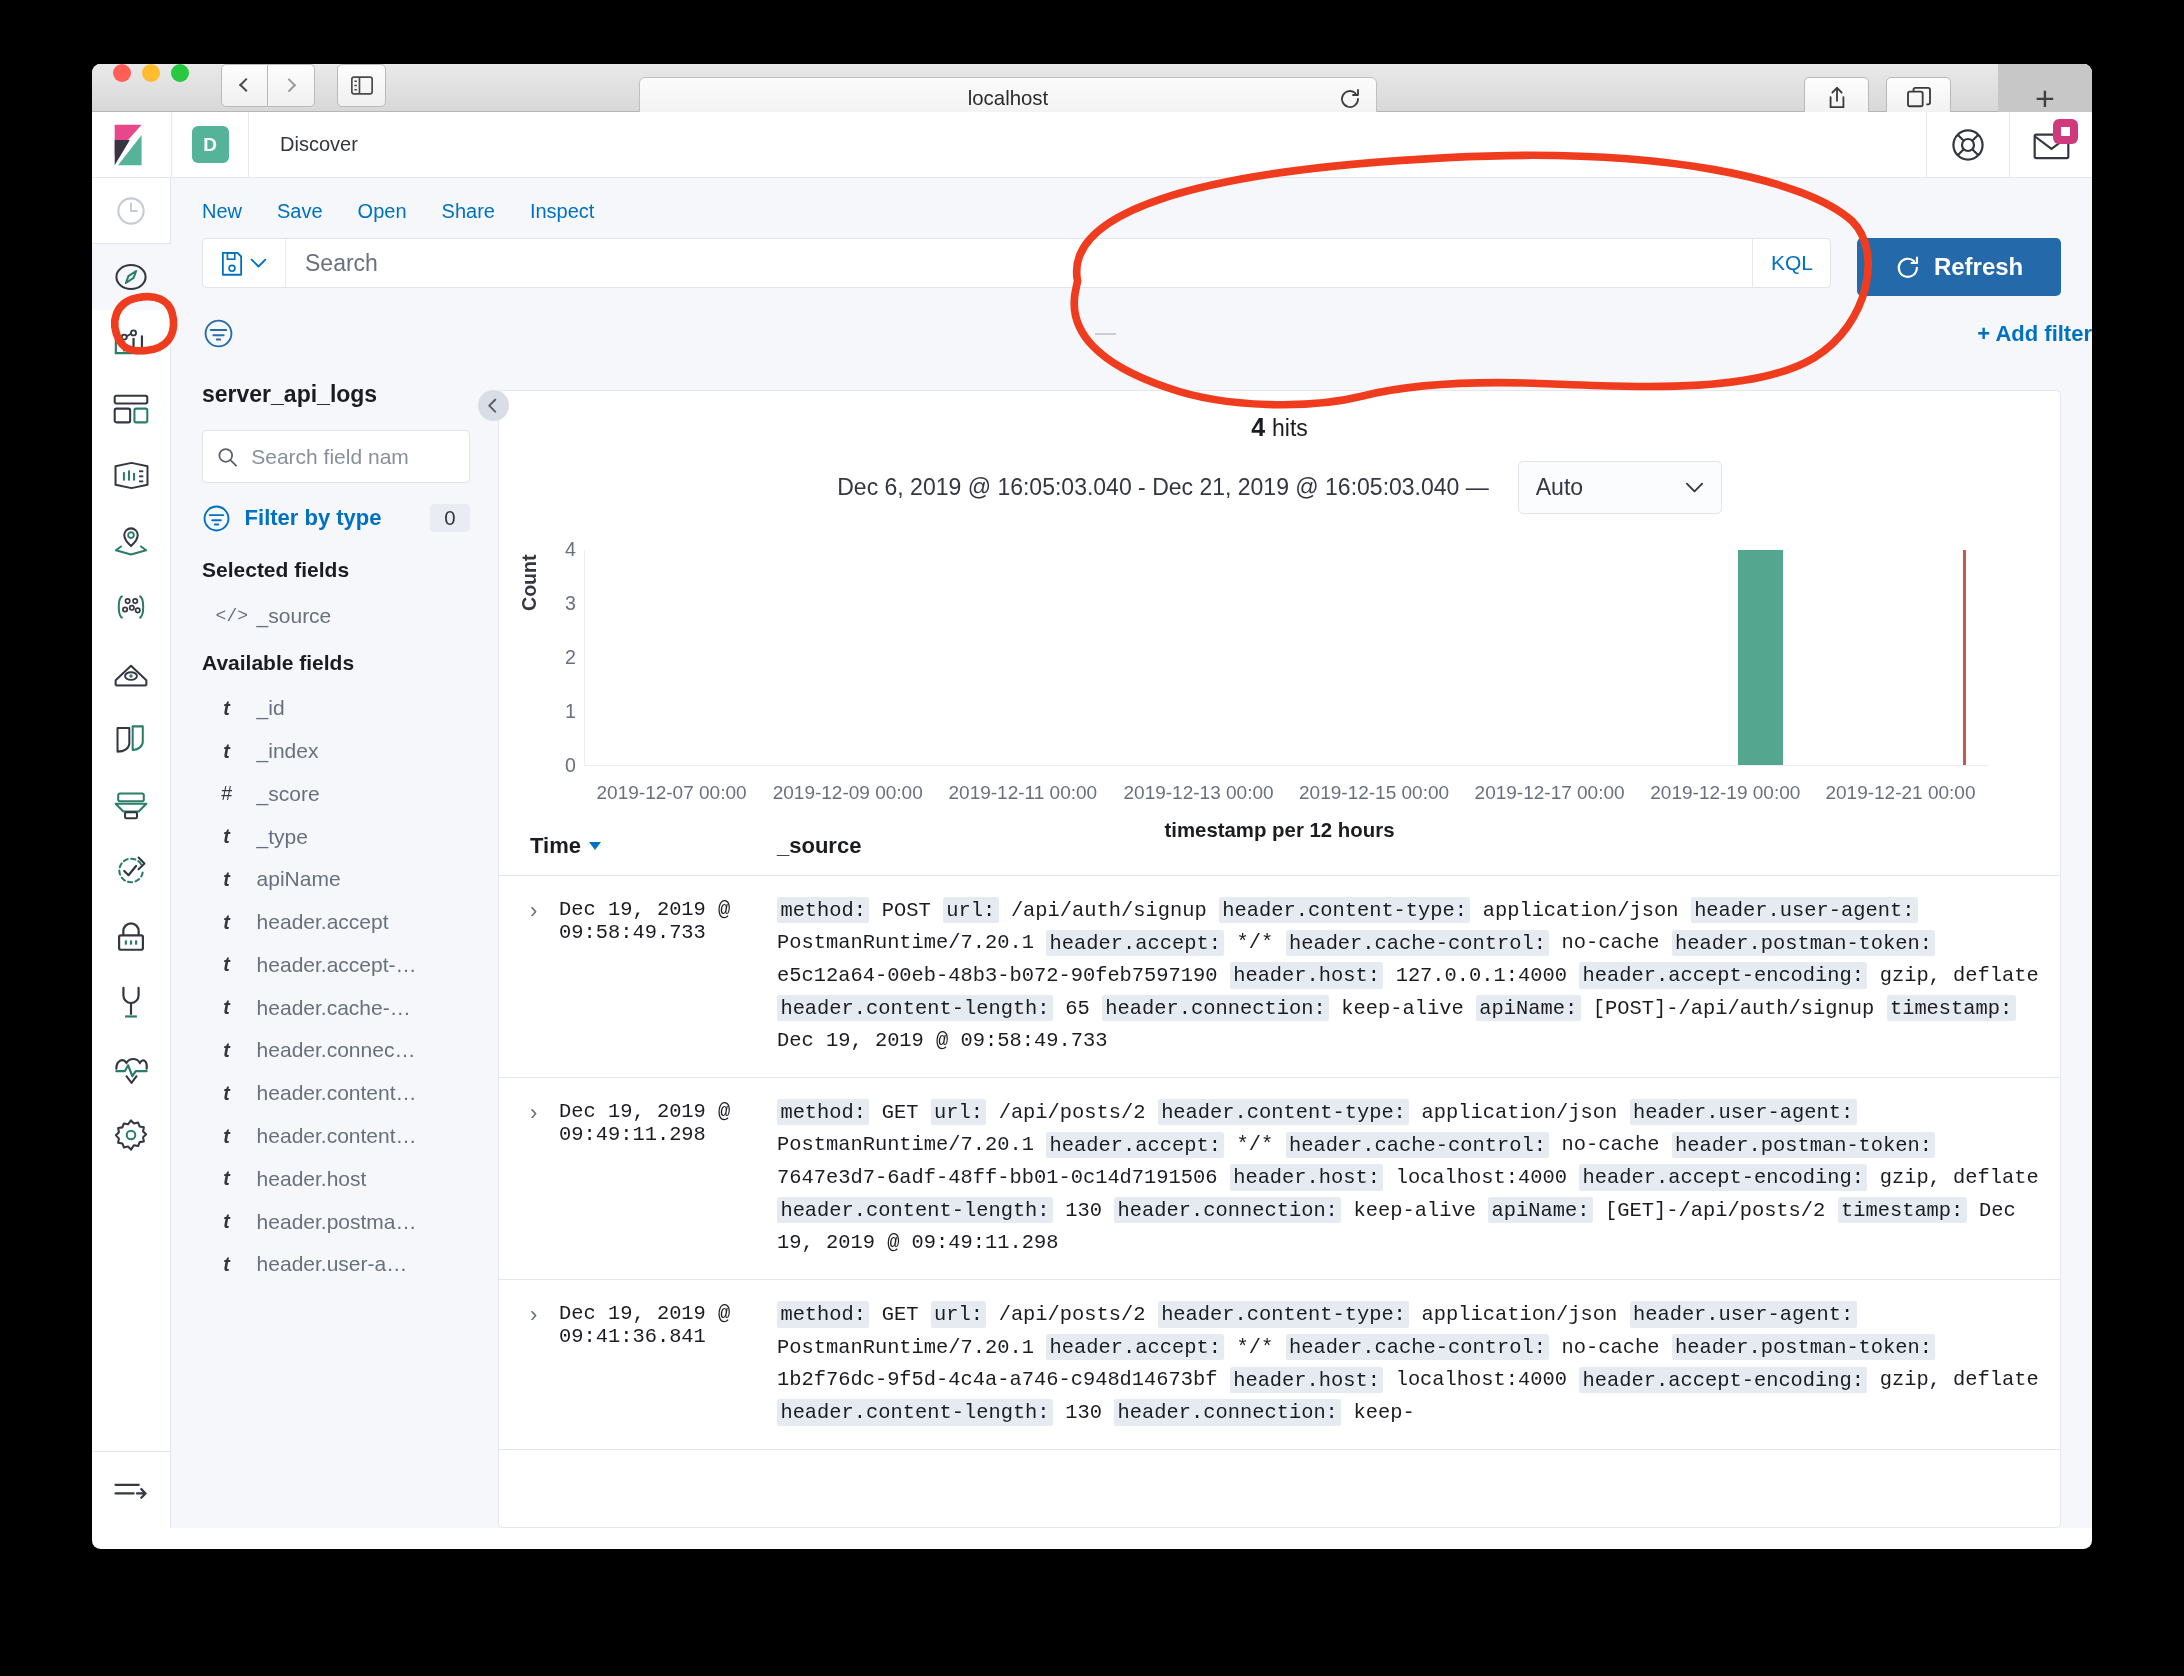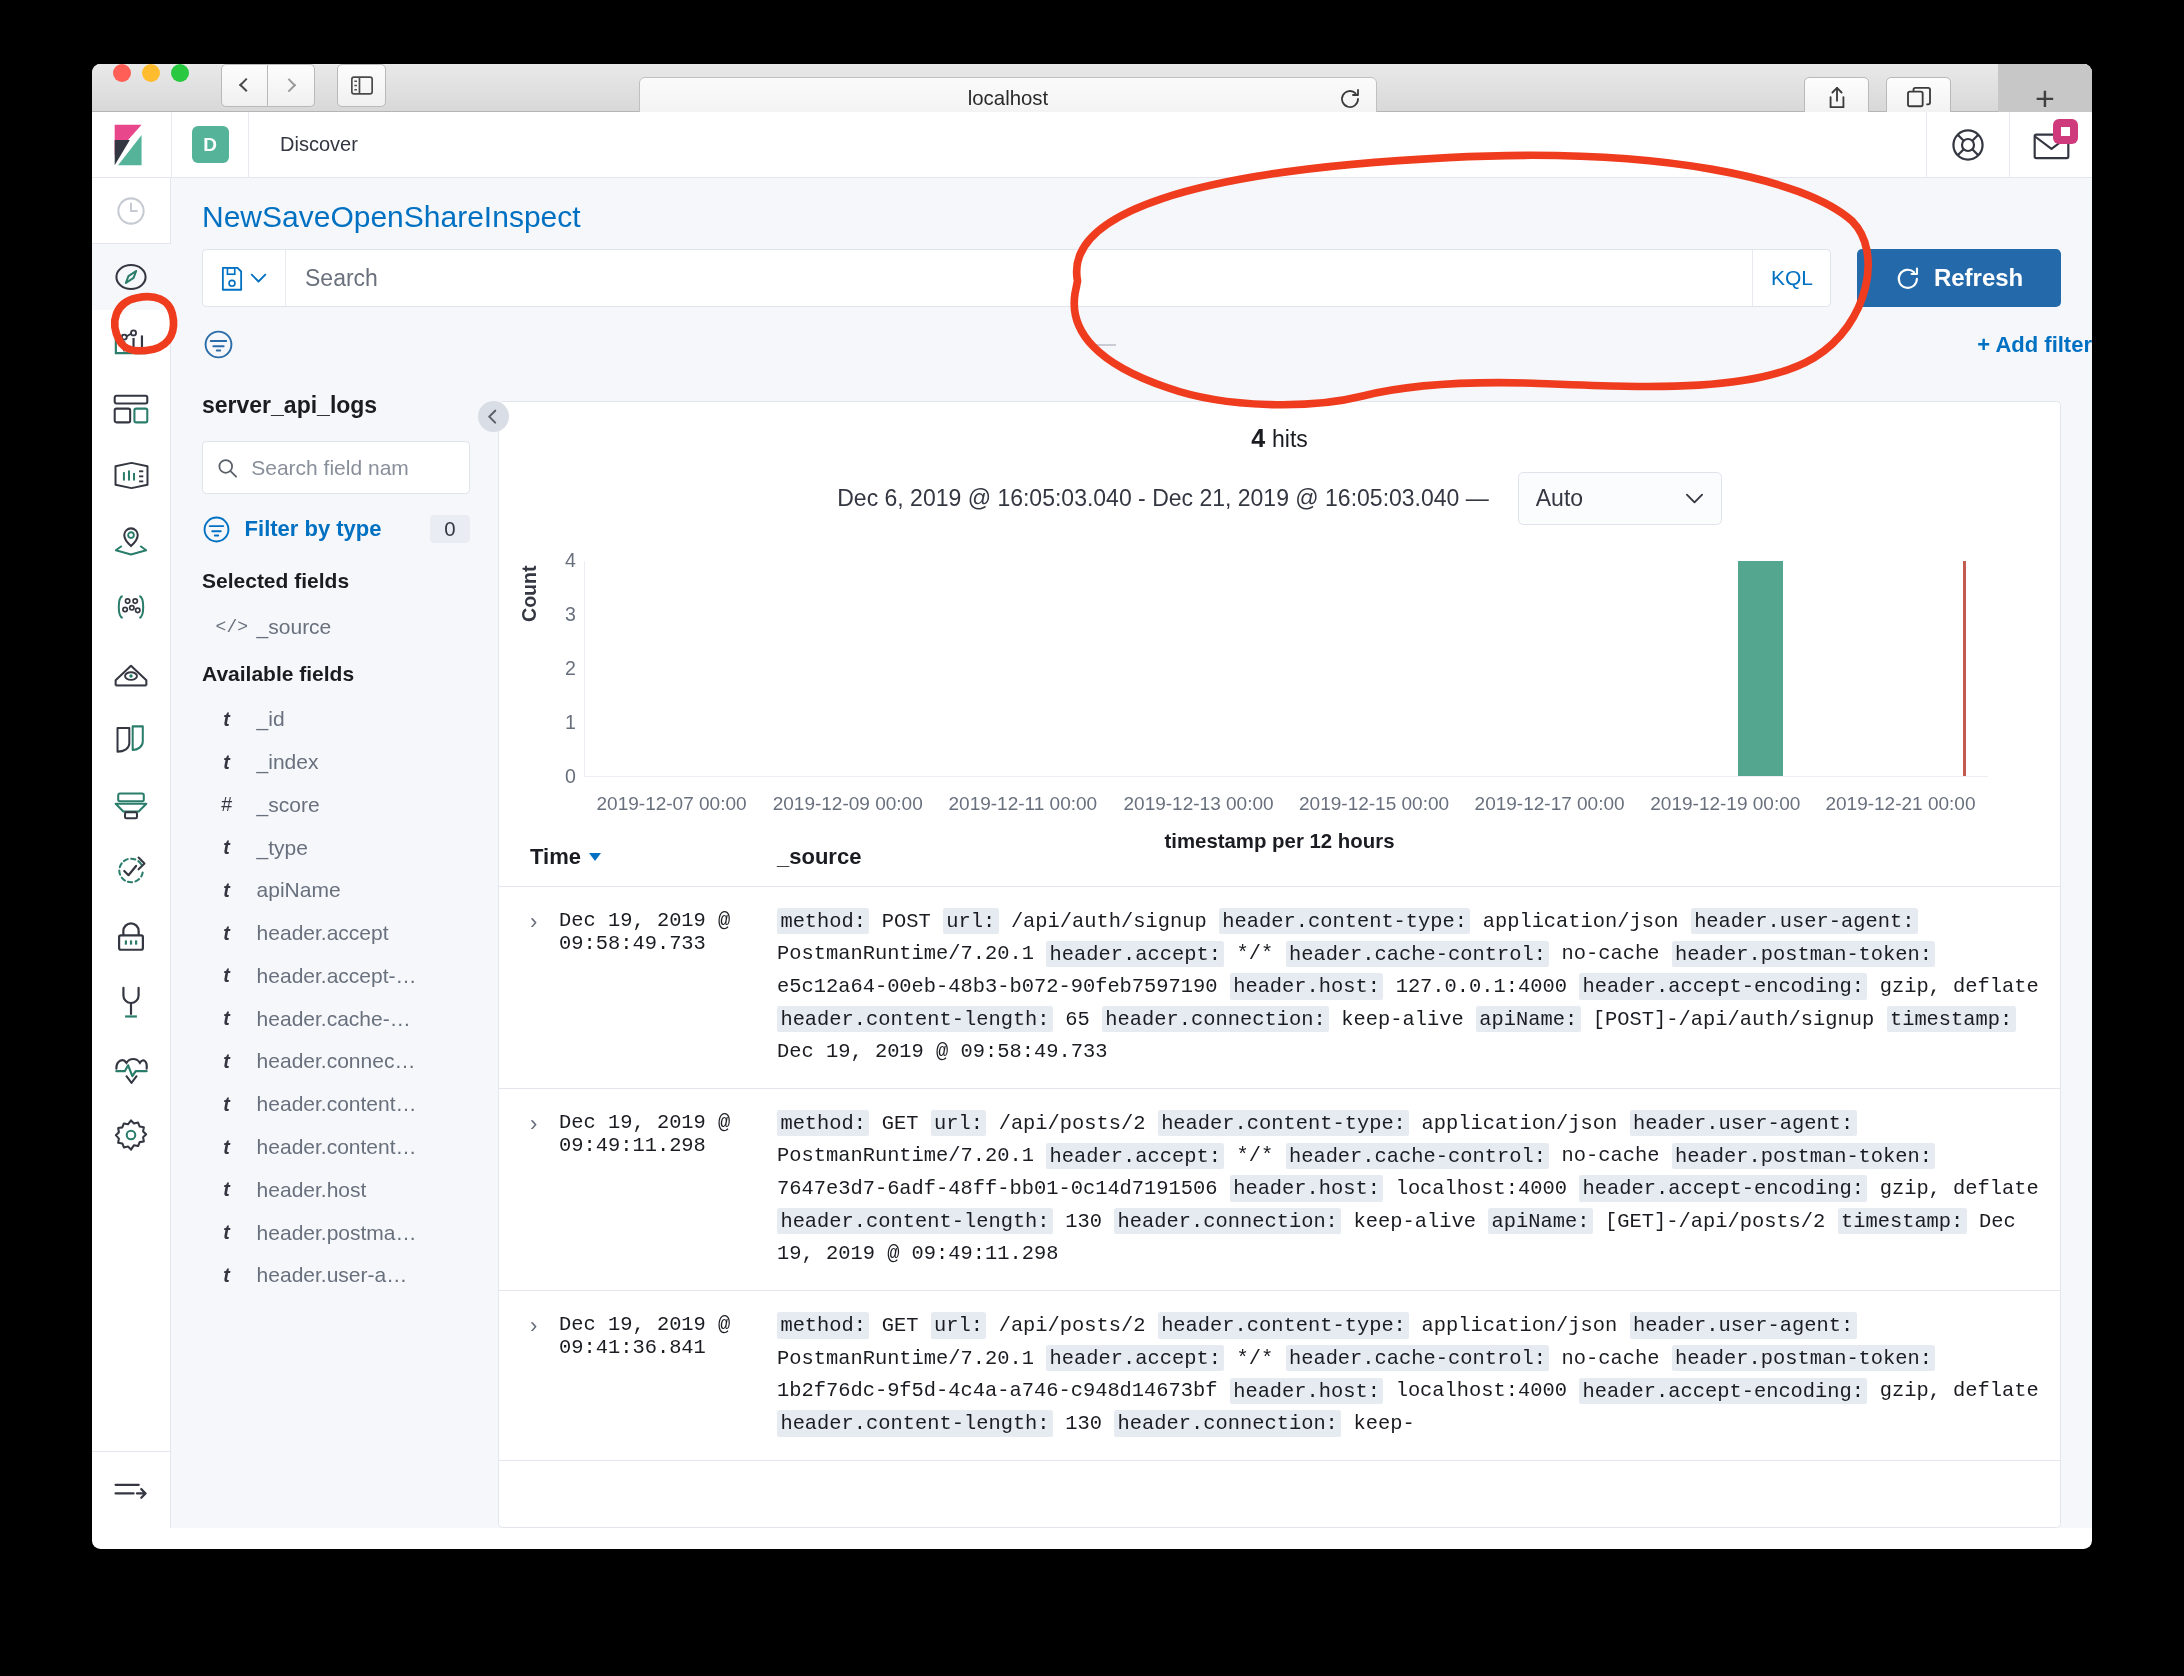--- a/index.html
+++ b/index.html
@@ -145,35 +145,35 @@
     border-top: 0.9px solid #e3e6ed;
     display:flex; align-items:center; justify-content:center;
   }
 
   
   #content-col { flex: 1; display: flex; flex-direction: column; min-width: 0; }
 
   
   #kb-subnav { background: #f5f7fa; padding: 0 0 0 0; }
   #menu-links {
-    display: flex; 
+    display: flex; gap: 35px;
     padding: 22px 0 15.3px 31px;
-    font-size: 30px; color: #0071c2;
+    font-size: 20px; color: #0071c2;
   }
   #menu-links span { cursor: pointer; }
 
   #query-row {
     display: flex; align-items: stretch;
     padding: 0 31px 0 31px;
     gap: 0;
   }
   #query-bar {
     flex: 1;
     display: flex; align-items: stretch;
-    height: 58px;
+    height: 50px;
     background: #fff;
     border: 0.9px solid #e0e3ea;
     border-radius: 4.3px;
     overflow: hidden;
   }
   #saved-query-btn {
     width: 83px; display: flex; align-items: center; justify-content: center; gap: 6.8px;
     border-right: 0.9px solid #e7e9ef;
   }
   #search-input {

